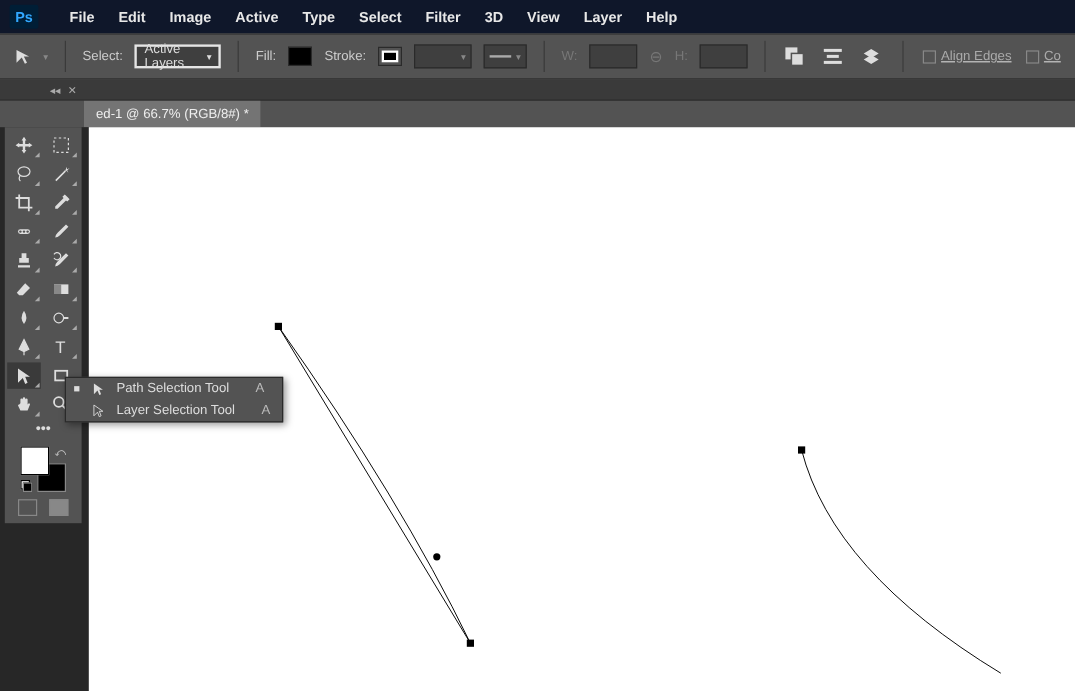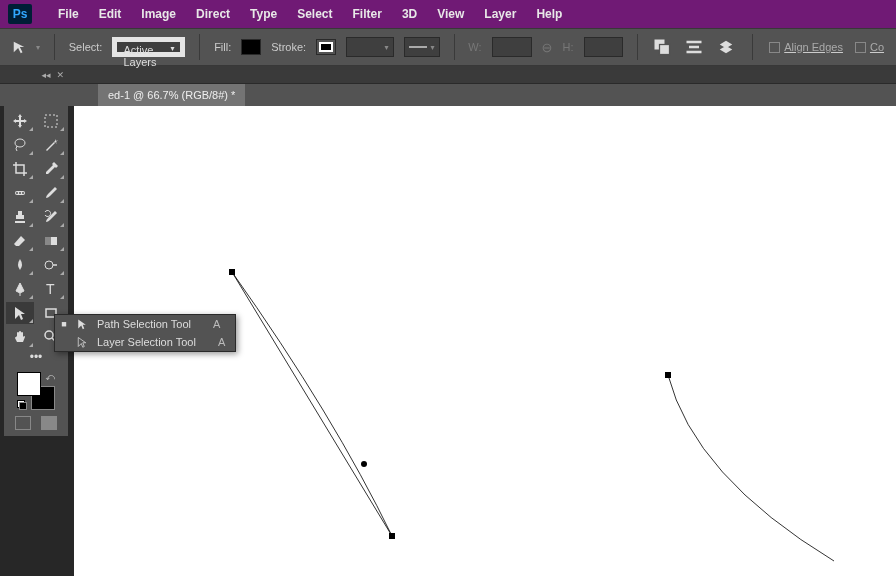--- a/index.html
+++ b/index.html
@@ -1,42 +1,42 @@
 <!DOCTYPE html>
 <html><head>
 <meta charset="utf-8">
 <style>
 * { margin:0; padding:0; box-sizing:border-box; font-family:"Segoe UI",Tahoma,sans-serif; }
 body { width:896px; height:576px; background:#535353; overflow:hidden; position:relative; }
-.menubar { height:28px; background:#701a75; display:flex; align-items:center; padding-left:8px; gap:0; }
+.menubar { height:28px; background:#0f172a; display:flex; align-items:center; padding-left:8px; gap:0; }
 .logo { width:24px; height:20px; background:#001e36; color:#31a8ff; font-weight:bold; font-size:12px; display:flex; align-items:center; justify-content:center; border-radius:2px; margin-right:16px; }
 .menu-item { color:#e8e8e8; font-size:12px; padding:4px 10px; cursor:pointer;font-weight:bold; }
 .optbar { height:38px; background:#535353; border-top:1px solid #383838; border-bottom:1px solid #383838; display:flex; align-items:center; padding:0 12px; gap:10px; color:#ccc; font-size:11px; }
 .arrow-ico { width:18px; height:18px; display:flex; align-items:center; justify-content:center; }
 .arrow-ico svg { width:14px; height:14px; }
 .divider { width:1px; height:26px; background:#3a3a3a; margin:0 4px; }
-.select-drop { background:#3f3f3f; border:5px solid #e5e5e5; color:#ddd; font-size:11px; padding:2px 6px; width:90px; height:20px; display:flex; justify-content:space-between; }
+.select-drop { background:#3f3f3f; border:2px solid #e5e5e5; color:#ddd; font-size:11px; padding:2px 6px; width:90px; height:20px; display:flex; align-items:center; justify-content:space-between; }
 .swatch { width:26px; height:16px; border:1px solid #2a2a2a; }
 .swatch.fill { background:#000; }
 .swatch.stroke { background:#535353; position:relative; }
 .swatch.stroke::after { content:""; position:absolute; inset:2px; border:2px solid #fff; background:#000; }
 .field { width:50px; height:20px; background:#3f3f3f; border:1px solid #2a2a2a; color:#888; font-size:11px; padding:0 4px; display:flex; align-items:center; }
 .field.wide { width:60px; }
 .dim-label { color:#777; font-size:11px; }
 .link-ico { color:#777; font-size:13px; }
 .right-opts { margin-left:auto; display:flex; align-items:center; gap:12px;text-decoration:underline; }
 .ico-btn { width:20px; height:20px; color:#ddd; display:flex; align-items:center; justify-content:center; }
 .chk { width:11px; height:11px; border:1px solid #888; display:inline-block; vertical-align:middle; margin-right:4px; }
 .opt-label { color:#aaa; font-size:11px; white-space:nowrap; }
 
 .tabstrip { height:18px; background:#3a3a3a; border-bottom:1px solid #2a2a2a; display:flex; align-items:center; }
 .tabcontrols { width:70px; height:18px; display:flex; justify-content:flex-end; align-items:center; padding-right:6px; gap:6px; }
 .tabcontrols span { color:#aaa; font-size:9px; cursor:pointer; }
 
-.doc-tab-row { height:22px; background:#535353; display:flex;padding-left:28px; }
+.doc-tab-row { height:22px; background:#535353; display:flex; }
 .tab-spacer { width:70px; height:22px; background:#535353; }
 .doc-tab { height:22px; background:#747474; color:#eee; font-size:11px; padding:0 10px; display:flex; align-items:center; }
 
 .workspace { position:absolute; left:0; top:106px; width:896px; height:470px; background:#272727; }
 .toolbox { position:absolute; left:4px; top:0; width:64px; background:#535353; padding:4px 2px; }
 .tool-grid { display:grid; grid-template-columns:1fr 1fr; gap:2px; }
 .tool { width:28px; height:22px; display:flex; align-items:center; justify-content:center; color:#ddd; position:relative; cursor:pointer; }
 .tool.active { background:#3a3a3a; }
 .tool svg { width:16px; height:16px; }
 .tool .corner { position:absolute; right:1px; bottom:1px; width:0; height:0; border-left:4px solid transparent; border-bottom:4px solid #aaa; }
@@ -61,21 +61,21 @@
 .fly-item .shortcut { margin-left:14px; color:#bbb; }
 </style>
 </head>
 <body>
 
 <div class="menubar">
   <div class="logo">Ps</div>
   <div class="menu-item">File</div>
   <div class="menu-item">Edit</div>
   <div class="menu-item">Image</div>
-  <div class="menu-item">Direct</div>
+  <div class="menu-item">Active</div>
   <div class="menu-item">Type</div>
   <div class="menu-item">Select</div>
   <div class="menu-item">Filter</div>
   <div class="menu-item">3D</div>
   <div class="menu-item">View</div>
   <div class="menu-item">Layer</div>
   <div class="menu-item">Help</div>
 </div>
 
 <div class="optbar">

